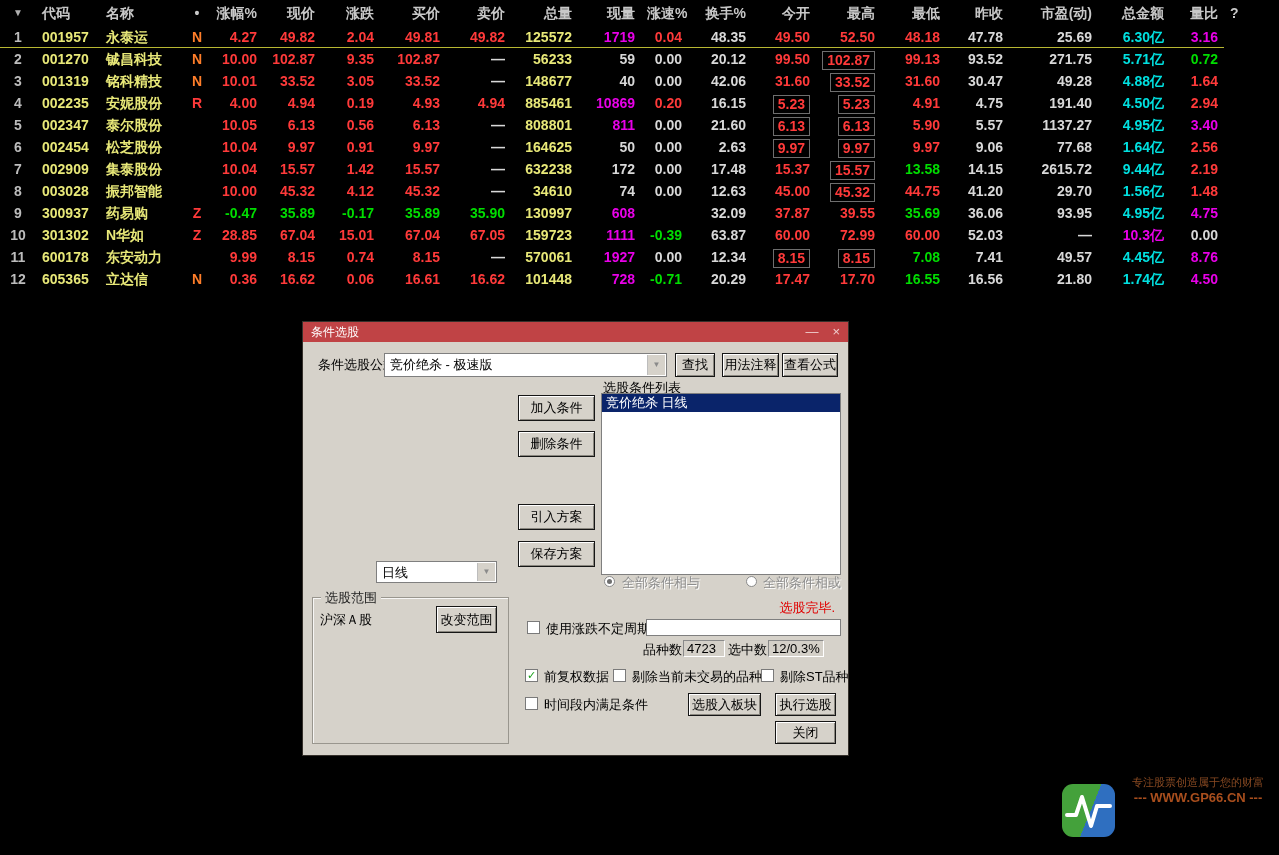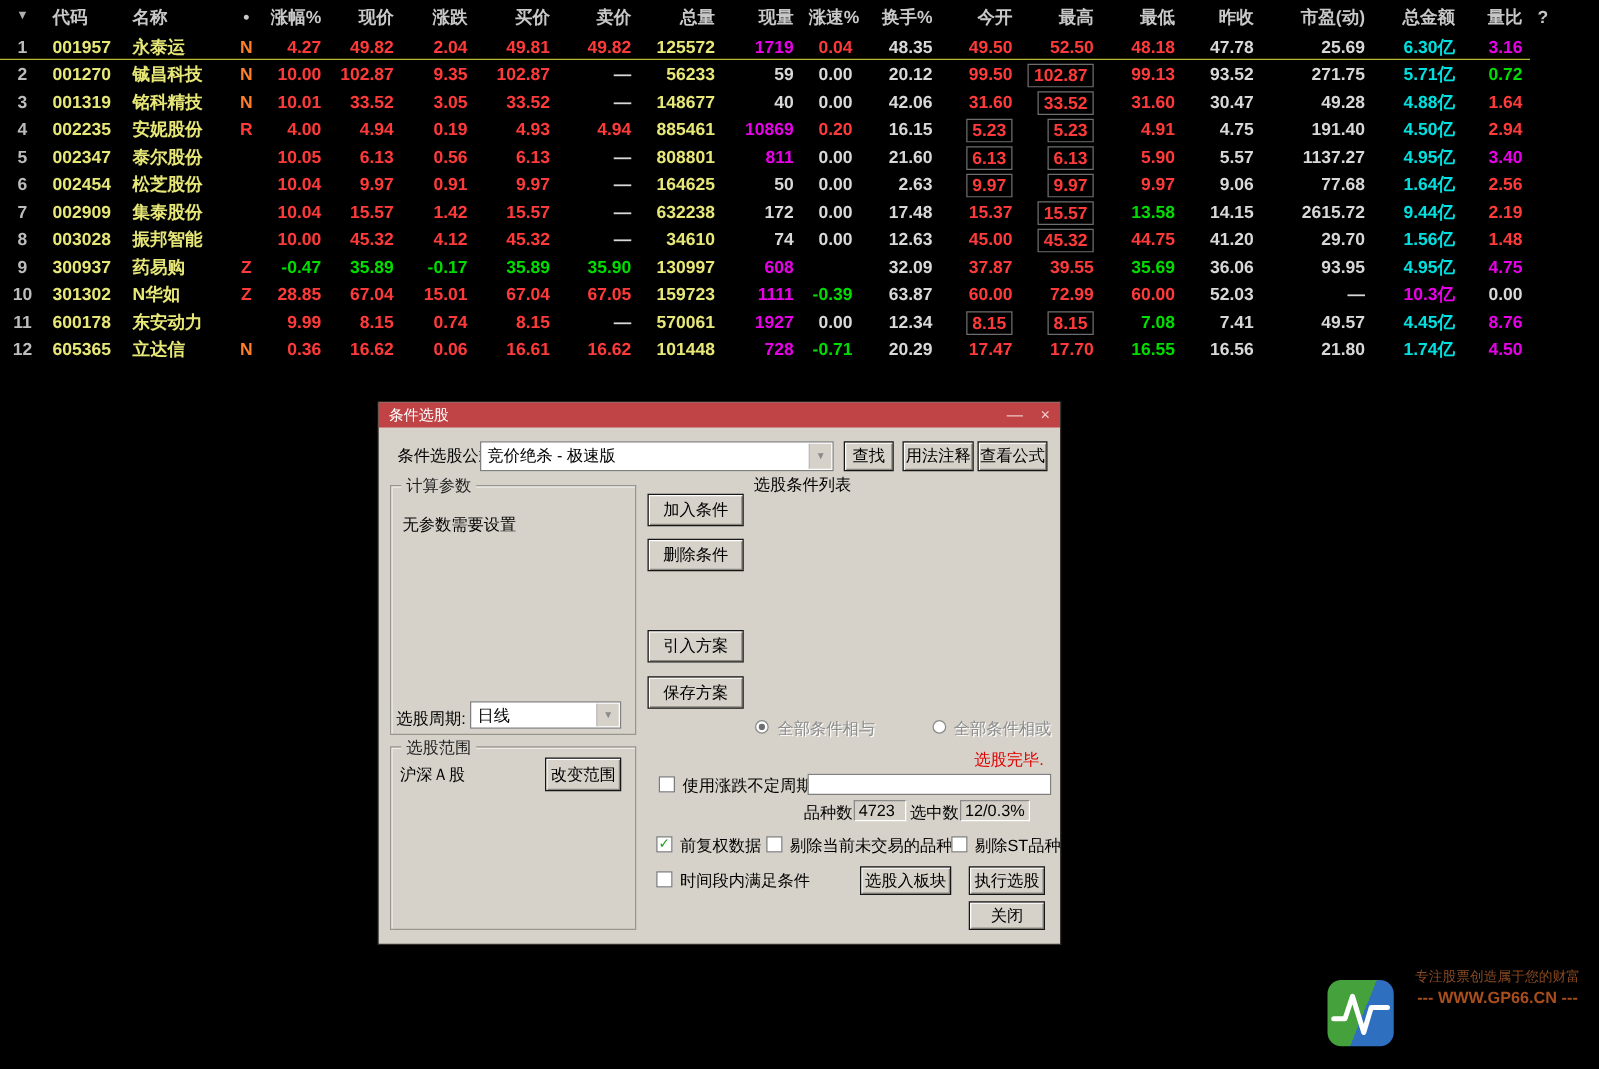--- a/index.html
+++ b/index.html
@@ -381,42 +381,40 @@
 
   <div class="dlg-label" style="left:15px;top:34px;">条件选股公式</div>
   <div class="combo" style="left:81px;top:31px;width:283px;height:24px;">
     <span>竞价绝杀    - 极速版</span>
     <span class="combo-arrow">▼</span>
   </div>
   <div class="win-btn" style="left:372px;top:31px;width:40px;height:24px;">查找</div>
   <div class="win-btn" style="left:419px;top:31px;width:57px;height:24px;">用法注释</div>
   <div class="win-btn" style="left:479px;top:31px;width:56px;height:24px;">查看公式</div>
 
-  <div class="groupbox" style="left:9px;top:66px;width:197px;height:200px;">
-    <span class="group-legend">计算参数</span>
-    <div style="position:absolute;left:9px;top:22px;font-size:13px;">无参数需要设置</div>
-    <div style="position:absolute;left:4px;top:177px;font-size:13px;">选股周期:</div>
-  </div>
   <div class="combo" style="left:73px;top:239px;width:121px;height:22px;">
     <span>日线</span>
     <span class="combo-arrow">▼</span>
   </div>
 
   <div class="groupbox" style="left:9px;top:275px;width:197px;height:147px;">
     <span class="group-legend">选股范围</span>
     <div style="position:absolute;left:7px;top:13px;font-size:13px;">沪深Ａ股</div>
   </div>
   <div class="win-btn" style="left:133px;top:284px;width:61px;height:27px;">改变范围</div>
 
   <div class="win-btn" style="left:215px;top:73px;width:77px;height:26px;">加入条件</div>
   <div class="win-btn" style="left:215px;top:109px;width:77px;height:26px;">删除条件</div>
   <div class="win-btn" style="left:215px;top:182px;width:77px;height:26px;">引入方案</div>
   <div class="win-btn" style="left:215px;top:219px;width:77px;height:26px;">保存方案</div>
 
   <div class="dlg-label" style="left:300px;top:57px;">选股条件列表</div>
+  <div class="listbox" style="left:298px;top:71px;width:240px;height:182px;">
+    <div class="list-item-selected">竞价绝杀  日线</div>
+  </div>
 
   <span class="radio sel" style="left:301px;top:254px;"></span>
   <div class="dlg-label dis-label" style="left:319px;top:252px;">全部条件相与</div>
   <span class="radio" style="left:443px;top:254px;"></span>
   <div class="dlg-label dis-label" style="left:460px;top:252px;">全部条件相或</div>
 
   <div class="status-red" style="right:13px;top:277px;">选股完毕.</div>
 
   <span class="checkbox" style="left:224px;top:299px;"></span>
   <div class="dlg-label" style="left:243px;top:298px;">使用涨跌不定周期</div>

